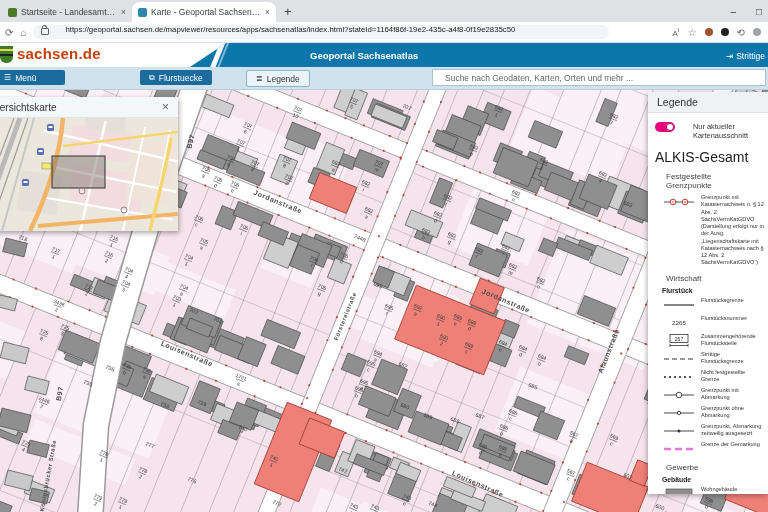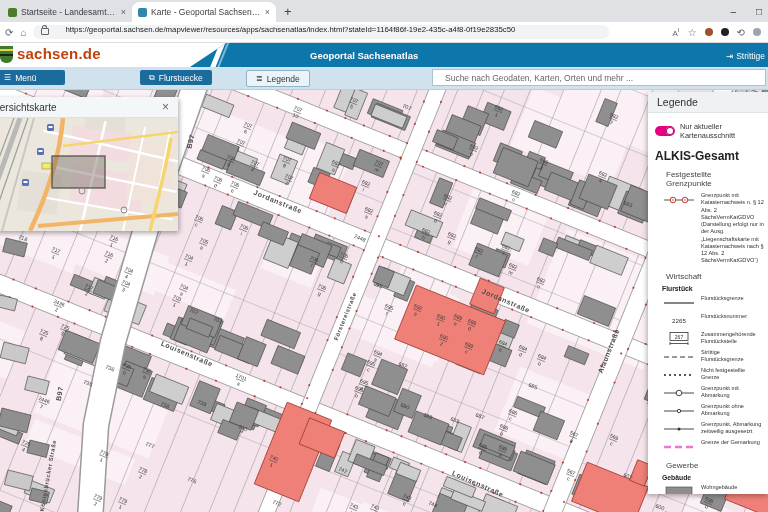--- a/index.html
+++ b/index.html
@@ -47,25 +47,25 @@
   #mapsvg{position:absolute;left:0;top:0}
   
   .ovpanel{position:absolute;left:-22px;top:7px;width:200px;background:#fff;box-shadow:1px 2px 5px rgba(0,0,0,.35)}
   .ovhdr{height:20px;background:#f4f7f9;display:flex;align-items:center;padding:0 9px;font-size:10px;color:#333;border-bottom:1px solid #dbe3e8}
   .ovx{margin-left:auto;color:#666;font-size:12px}
   .ovmap svg{display:block}
   
   .legend{position:absolute;right:0;top:2px;width:120px;height:402px;background:#fff;box-shadow:-1px 2px 5px rgba(0,0,0,.3);overflow:hidden}
   .leghdr{height:20px;background:#eef2f5;font-size:10.5px;color:#2f2f2f;display:flex;align-items:center;padding:0 9px;border-bottom:1px solid #dde4e8}
   .legbody{padding:5px 4px 5px 7px}
-  .togglerow{display:flex;align-items:center;gap:5px;margin:4px 0 9px}
+  .togglerow{display:flex;gap:18px;margin:4px 0 9px}
   .tog{width:20px;height:10px;border-radius:5px;background:#e5007d;position:relative;flex:none}
   .tog:after{content:"";position:absolute;right:1px;top:1px;width:8px;height:8px;border-radius:50%;background:#fff;box-shadow:inset 0 0 0 1px #b7006b}
   .toglabel{font-size:7.4px;color:#333}
-  .alkis{font-size:12px;font-weight:bold;color:#222;margin:2px 0 7px}
+  .alkis{font-size:14px;font-weight:normal;color:#222;margin:2px 0 7px}
   .lsec{font-size:8px;color:#444;margin:7px 8px 4px;padding-left:3px}
   .lsub{font-size:6.8px;font-weight:bold;color:#222;margin:2px 0 3px;padding-left:7px}
   .lrow{display:flex;gap:5px;margin:3px 0;padding-left:7px;align-items:flex-start}
   .lsym{width:34px;flex:none;display:flex;align-items:center;justify-content:center;padding-top:1px}
   .llab{font-size:5.6px;color:#333;line-height:1.3;flex:1;overflow:hidden;white-space:normal}
 </style>
 </head>
 <body>
 
 <div class="tabbar">

